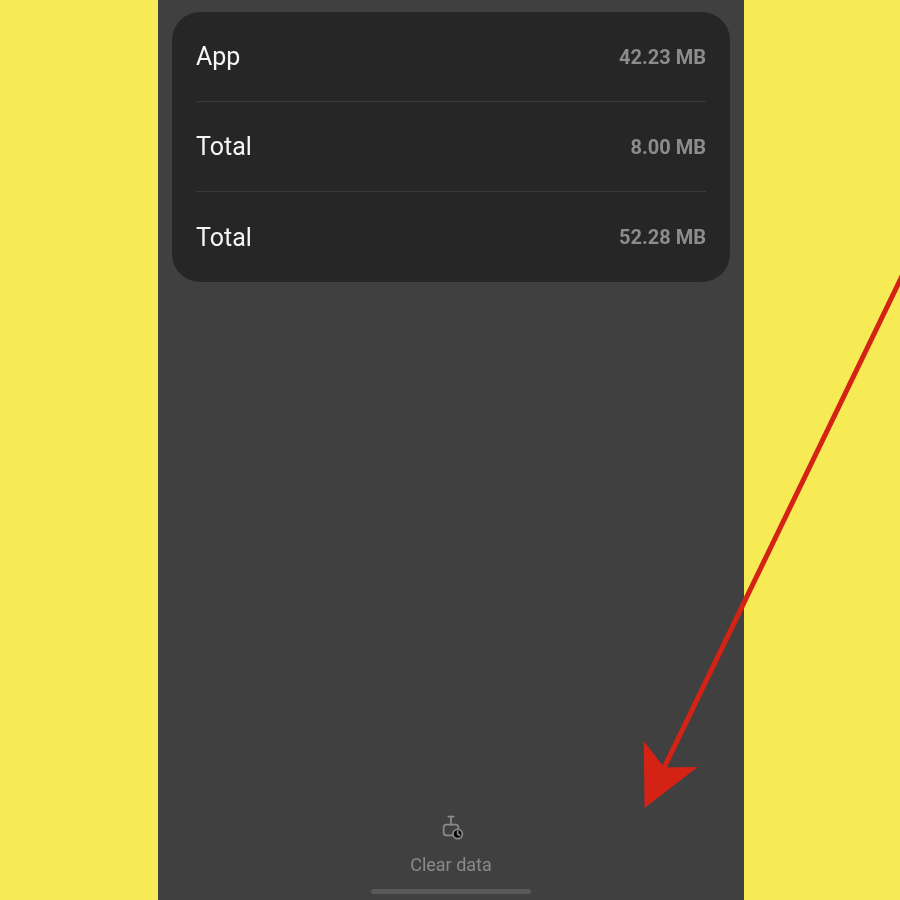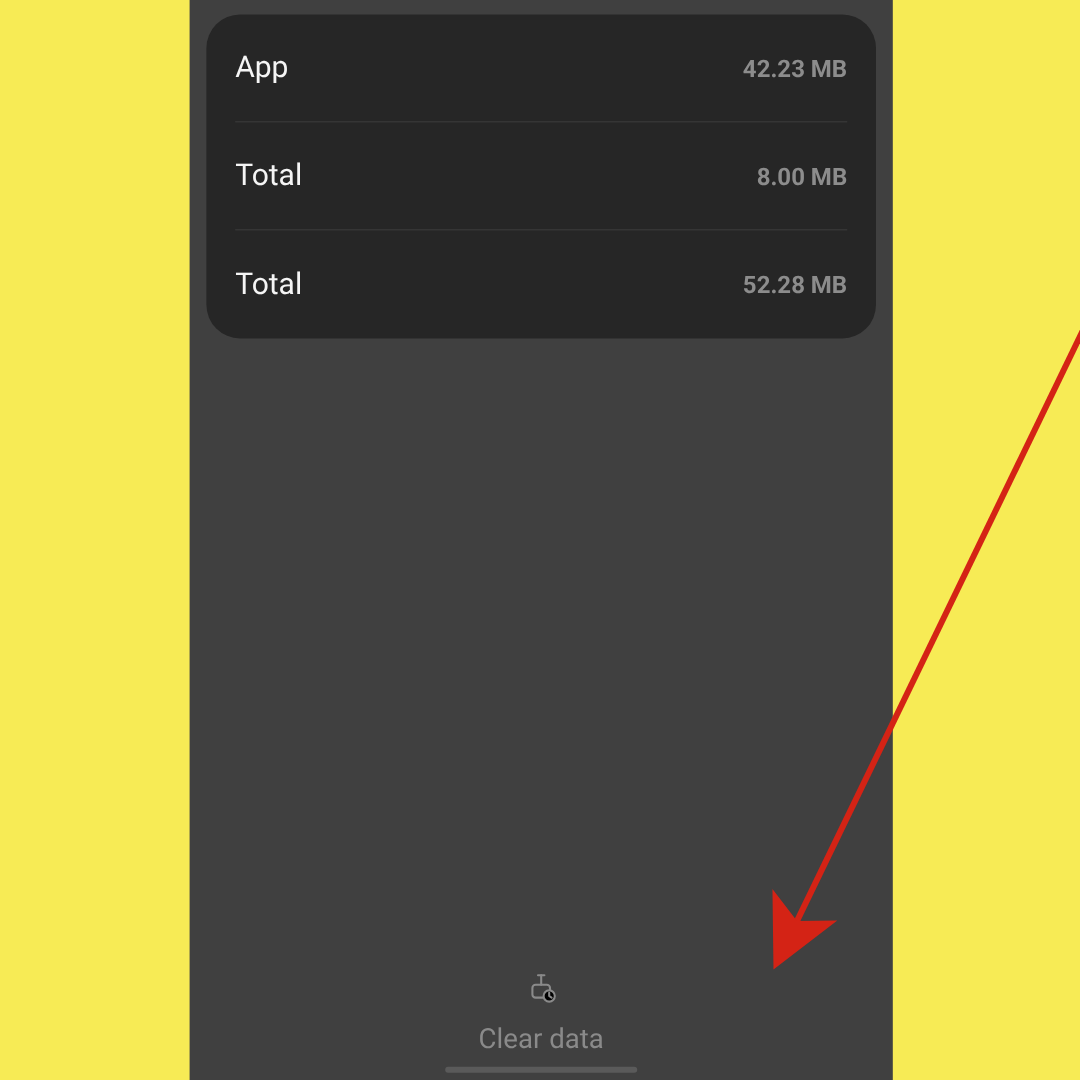--- a/index.html
+++ b/index.html
@@ -58,21 +58,21 @@
     padding-bottom: 6px;
   }
   .bottom-btn {
     flex: 1 1 50%;
     display: flex;
     flex-direction: column;
     align-items: center;
     justify-content: center;
     gap: 8px;
     color: #8a8a8a;
-    font-size: 23px;
+    font-size: 18px;
     cursor: pointer;
     user-select: none;
   }
   .bottom-btn svg { width: 32px; height: 32px; }
   .home-indicator {
     position: absolute;
     bottom: 6px;
     left: 50%;
     transform: translateX(-50%);
     width: 160px;

